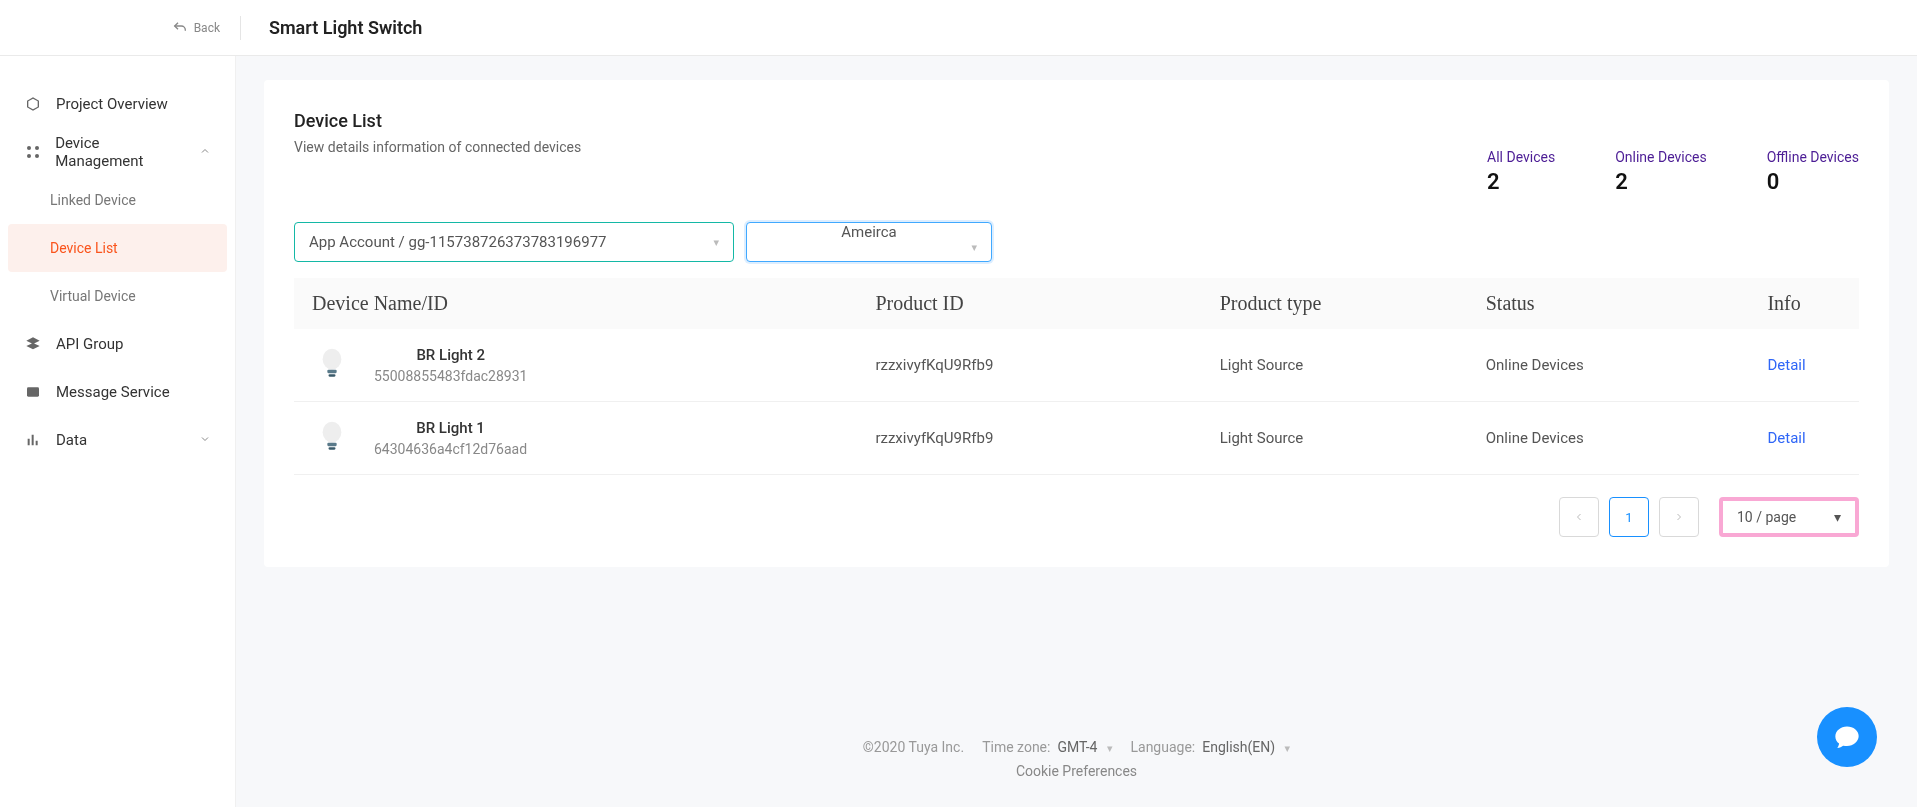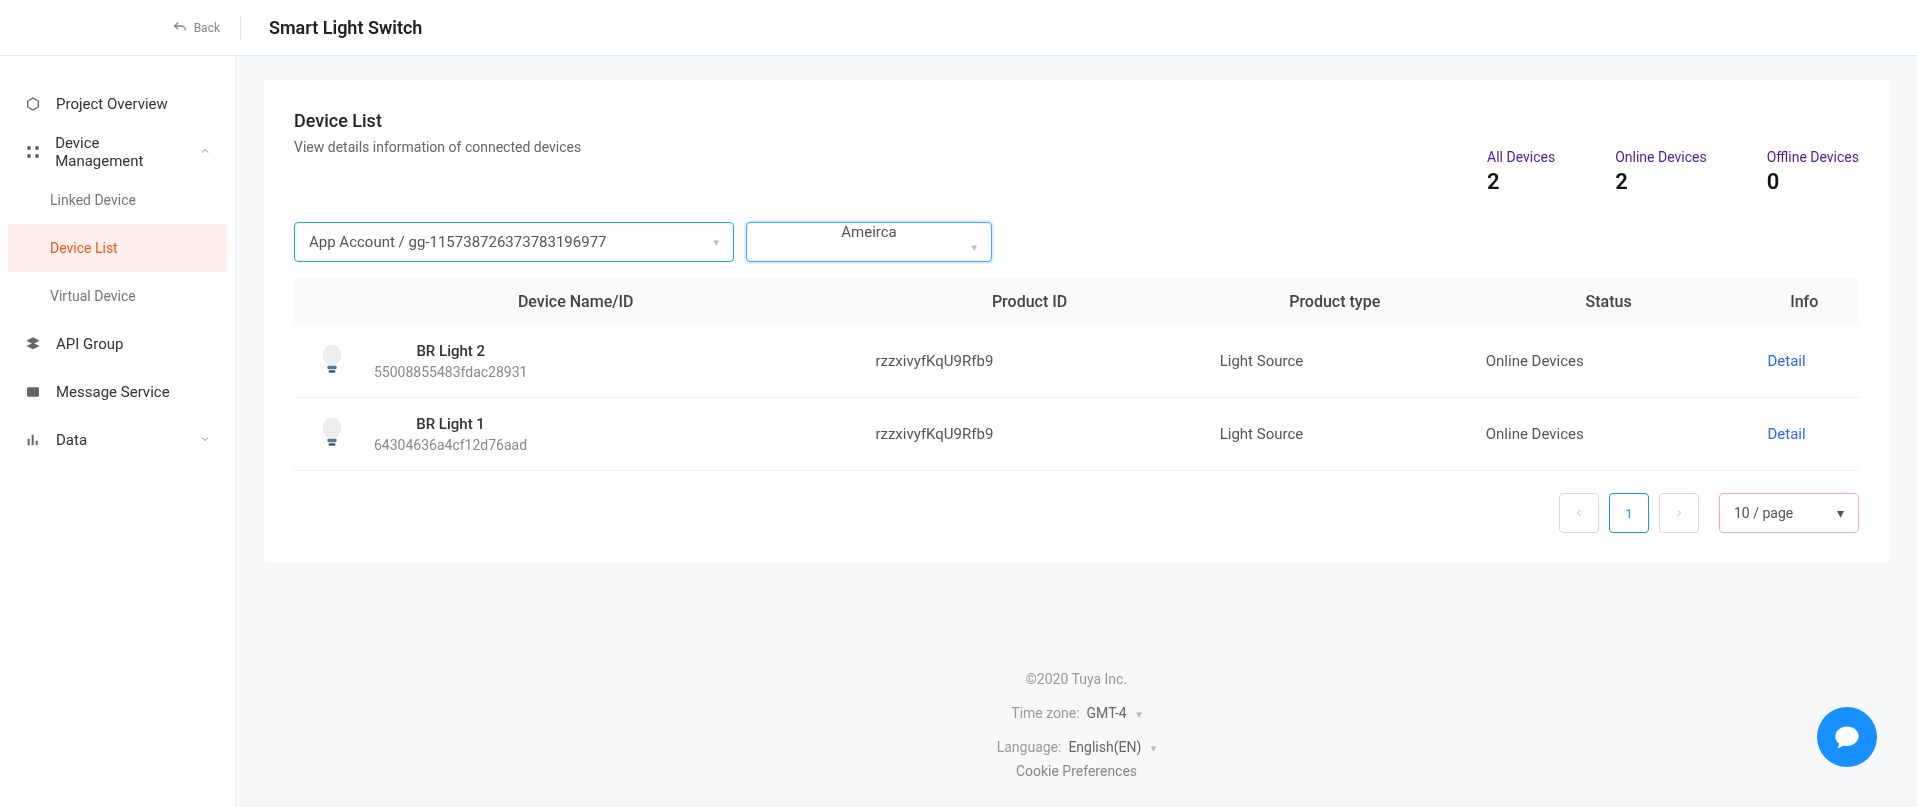--- a/index.html
+++ b/index.html
@@ -28,33 +28,33 @@
     .card-sub { color: #666; font-size: 14px;}
     .stats { display: flex; gap: 60px; }
     .stat-label { font-size: 14px; color: #4c1d95; margin-bottom: 4px; margin-top: 39px;}
     .stat-value { font-size: 22px; font-weight: 600; color: #111;}
     .filters { display: flex; gap: 12px; margin-bottom: 16px;}
     .select { height: 40px; border: 1px solid #14b8a6; border-radius: 4px; display: flex; align-items: center; padding: 0 14px; background: #fff; color: #555; cursor: pointer; position: relative; font-size:15px;}
     .select.account { width: 440px; }
     .select.region { width: 246px; border-color: #40a9ff; box-shadow: 0 0 0 2px rgba(24,144,255,0.15); flex-direction: column;}
     .select .sel-arrow { margin-left: auto; color: #bbb; font-size:11px;}
     table.dev-table { width: 100%; border-collapse: collapse; }
-    .dev-table thead th { background: #fafafa; text-align: center; padding: 14px 18px; font-weight: 500; color: #444; font-size:16px;}
+    .dev-table thead th { background: #fafafa; text-align: left; padding: 14px 18px; font-weight: 500; color: #444; font-size:20px;font-family:Liberation Serif, serif;}
     .dev-table tbody td { padding: 16px 18px; border-bottom: 1px solid #f0f0f0; vertical-align: middle; color:#555; font-size:15px;}
     .device-cell { display: flex; align-items: center; gap: 22px; }
     .device-bulb { width: 40px; height: 40px; display:flex; align-items:center; justify-content:center;}
     .device-name { font-weight: 500; color: #333; margin-bottom: 4px; font-size:15px;text-align:center;}
     .device-id { color: #888; font-size: 14px;}
     .detail-link { color: #2f66f7; cursor: pointer; }
     .table-footer { display: flex; justify-content: flex-end; align-items: center; gap: 10px; margin-top: 22px;}
     .pager-btn { width: 40px; height: 40px; border: 1px solid #d9d9d9; border-radius: 4px; display:flex; align-items:center; justify-content:center; color:#bbb; cursor:pointer; background:#fff; font-size:13px;}
     .pager-btn.page { color: #1890ff; border-color: #1890ff;}
-    .page-size { height: 40px; width: 140px; border: 1px solid #f9a8d4; border-radius: 4px; display:flex; align-items:center; padding:0 14px; color:#555; cursor:pointer; margin-left:10px; background:#fff;}
+    .page-size { height: 40px; width: 140px; border: 4px solid #f9a8d4; border-radius: 4px; display:flex; align-items:center; padding:0 14px; color:#555; cursor:pointer; margin-left:10px; background:#fff;}
     .footer { text-align: center; color: #999; font-size: 14px; margin-top: 100px;}
-    .footer-line1 { display: inline-flex; gap: 18px; flex-direction:column;}
+    .footer-line1 { display: inline-flex; gap: 18px; }
     .footer .flab { color:#999;}
     .footer .fval { color:#666;}
     .footer-chev{color:#bbb; font-size:11px; margin-left:6px;}
     .chat-bubble { position: fixed; right: 40px; bottom: 40px; width: 60px; height: 60px; background:#1890ff; border-radius:50%; display:flex; align-items:center; justify-content:center; cursor:pointer; color:#fff;}
   </style>
 </head>
 <body>
 
 <div class="top-bar">
   <div class="back-btn">

